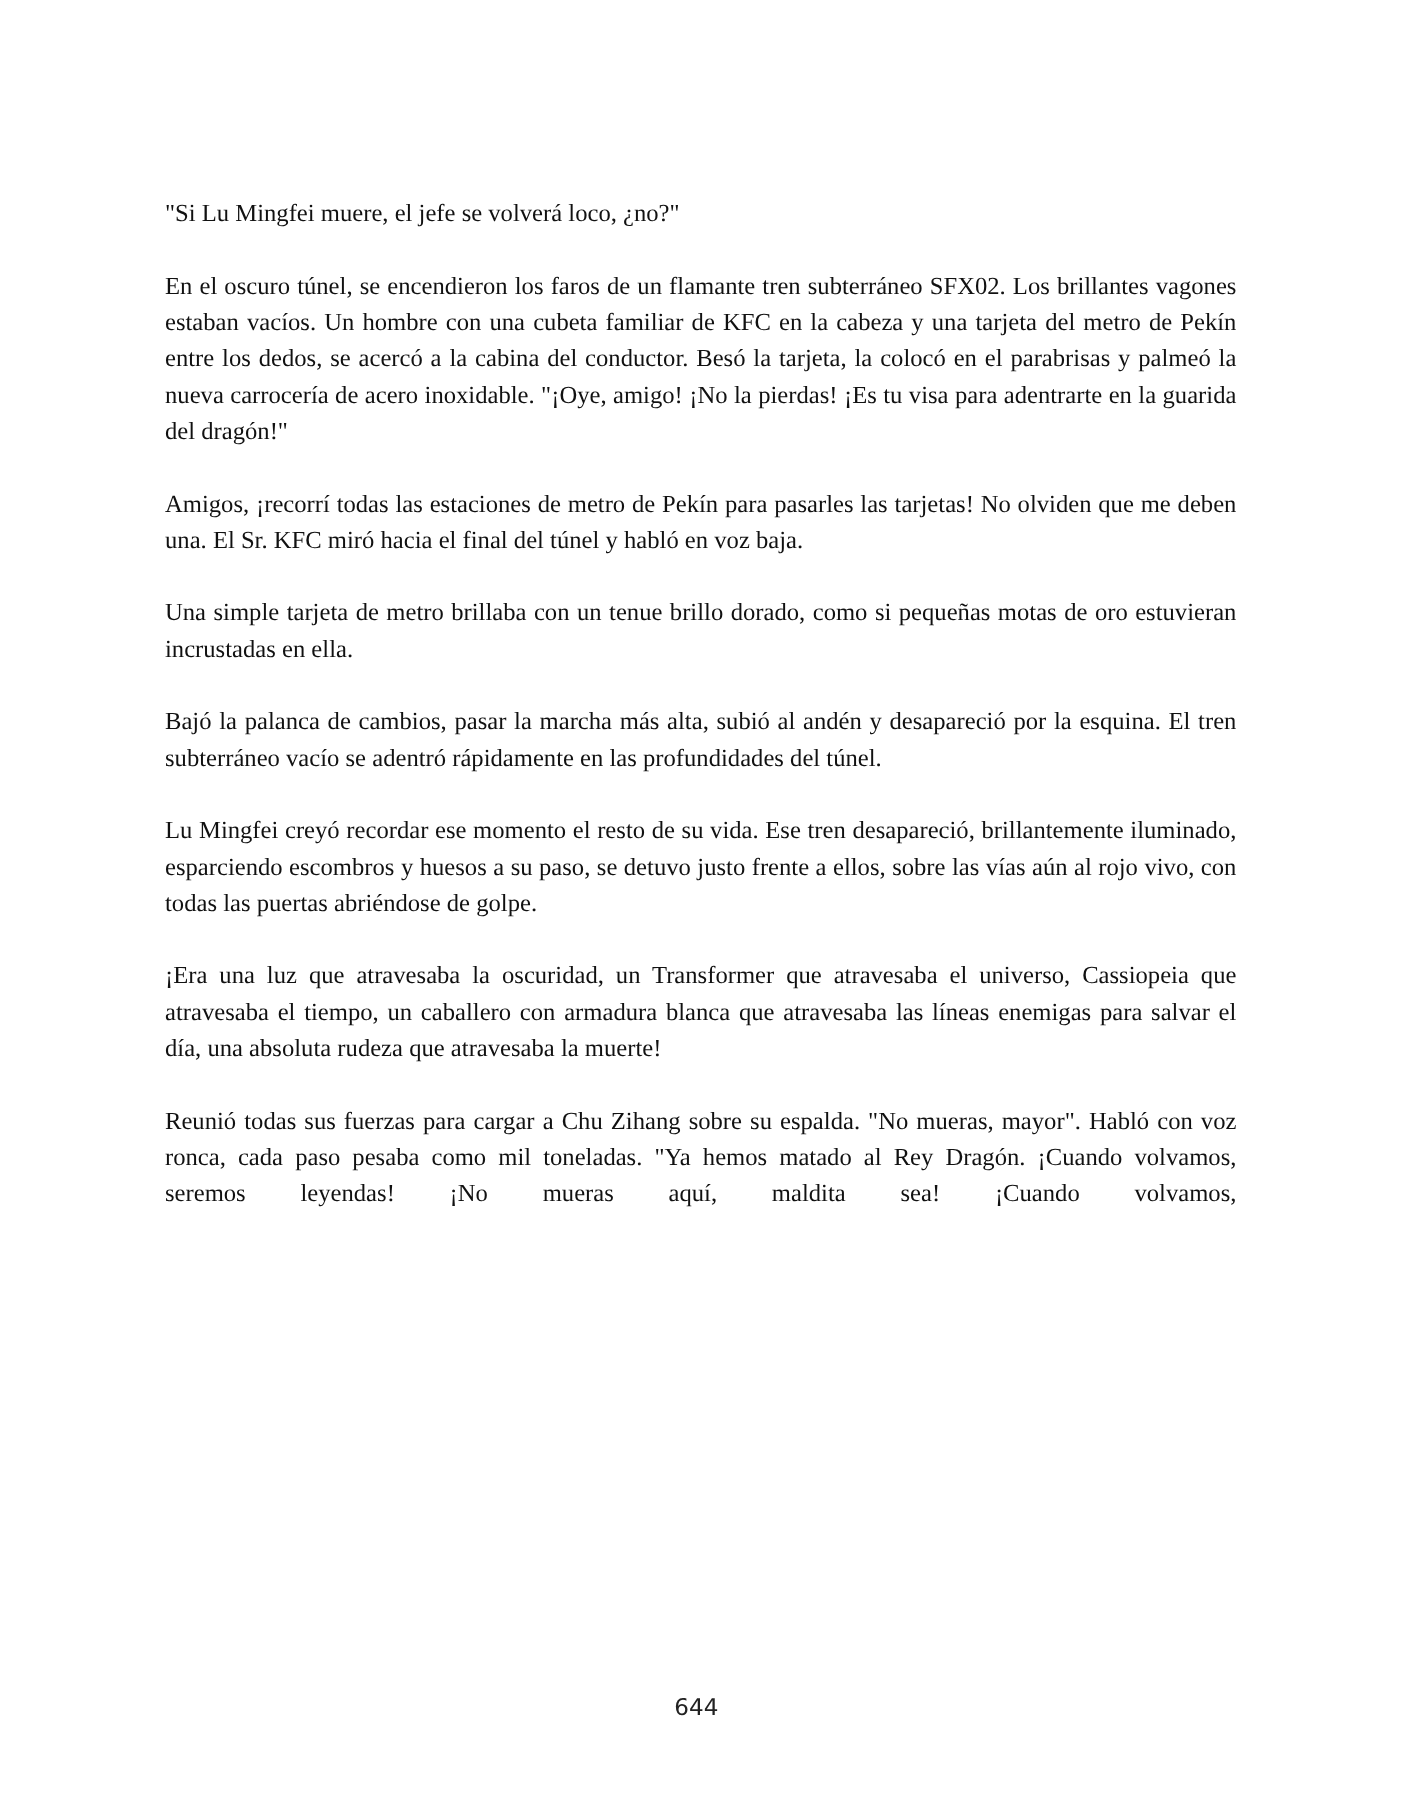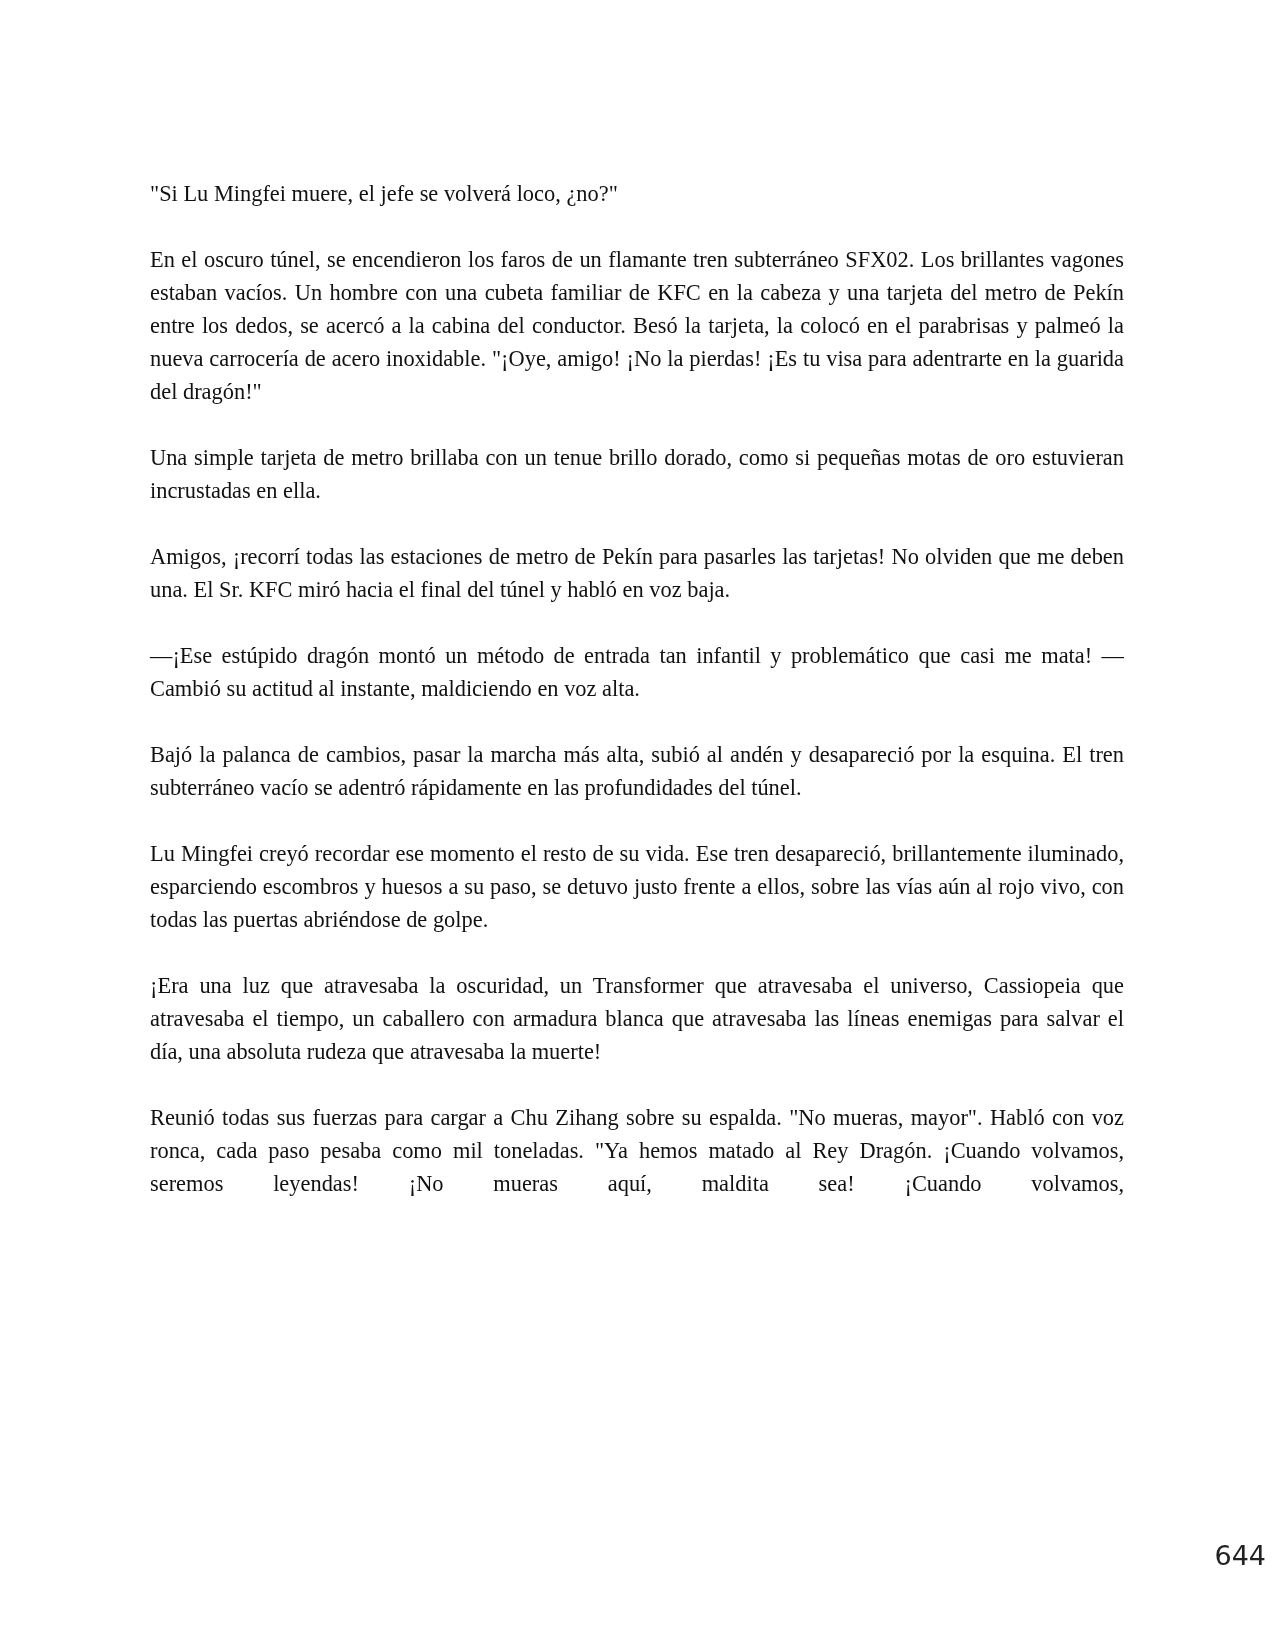--- a/index.html
+++ b/index.html
@@ -26,34 +26,33 @@
       line-height: 33px;
       margin: 0 0 33px 0;
       text-align: justify;
       text-align-last: left;
     }
     .page-number {
       position: absolute;
       left: 0;
       width: 1266px;
       top: 1540px;
-      text-align: right;
-      font-size: 27px;
+      text-align: center;
+      font-size: 21px;
       font-family: "DejaVu Sans", sans-serif;
       color: #222222;
     }
   </style>
 </head>
 <body>
 
 <div class="page">
   <p class="para">"Si Lu Mingfei muere, el jefe se volverá loco, ¿no?"</p>
   <p class="para">En el oscuro túnel, se encendieron los faros de un flamante tren subterráneo SFX02. Los brillantes vagones estaban vacíos. Un hombre con una cubeta familiar de KFC en la cabeza y una tarjeta del metro de Pekín entre los dedos, se acercó a la cabina del conductor. Besó la tarjeta, la colocó en el parabrisas y palmeó la nueva carrocería de acero inoxidable. "¡Oye, amigo! ¡No la pierdas! ¡Es tu visa para adentrarte en la guarida del dragón!"</p>
+  <p class="para">Amigos, ¡recorrí todas las estaciones de metro de Pekín para pasarles las tarjetas! No olviden que me deben una. El Sr. KFC miró hacia el final del túnel y habló en voz baja.</p>
   <p class="para">Una simple tarjeta de metro brillaba con un tenue brillo dorado, como si pequeñas motas de oro estuvieran incrustadas en ella.</p>
-  <p class="para">Amigos, ¡recorrí todas las estaciones de metro de Pekín para pasarles las tarjetas! No olviden que me deben una. El Sr. KFC miró hacia el final del túnel y habló en voz baja.</p>
-  <p class="para">—¡Ese estúpido dragón montó un método de entrada tan infantil y problemático que casi me mata! —Cambió su actitud al instante, maldiciendo en voz alta.</p>
   <p class="para">Bajó la palanca de cambios, pasar la marcha más alta, subió al andén y desapareció por la esquina. El tren subterráneo vacío se adentró rápidamente en las profundidades del túnel.</p>
   <p class="para">Lu Mingfei creyó recordar ese momento el resto de su vida. Ese tren desapareció, brillantemente iluminado, esparciendo escombros y huesos a su paso, se detuvo justo frente a ellos, sobre las vías aún al rojo vivo, con todas las puertas abriéndose de golpe.</p>
   <p class="para">¡Era una luz que atravesaba la oscuridad, un Transformer que atravesaba el universo, Cassiopeia que atravesaba el tiempo, un caballero con armadura blanca que atravesaba las líneas enemigas para salvar el día, una absoluta rudeza que atravesaba la muerte!</p>
   <p class="para last-para" style="text-align-last: justify;">Reunió todas sus fuerzas para cargar a Chu Zihang sobre su espalda. "No mueras, mayor". Habló con voz ronca, cada paso pesaba como mil toneladas. "Ya hemos matado al Rey Dragón. ¡Cuando volvamos, seremos leyendas! ¡No mueras aquí, maldita sea! ¡Cuando volvamos,</p>
 </div>
 
 <div class="page-number">644</div>
 
 </body></html>

